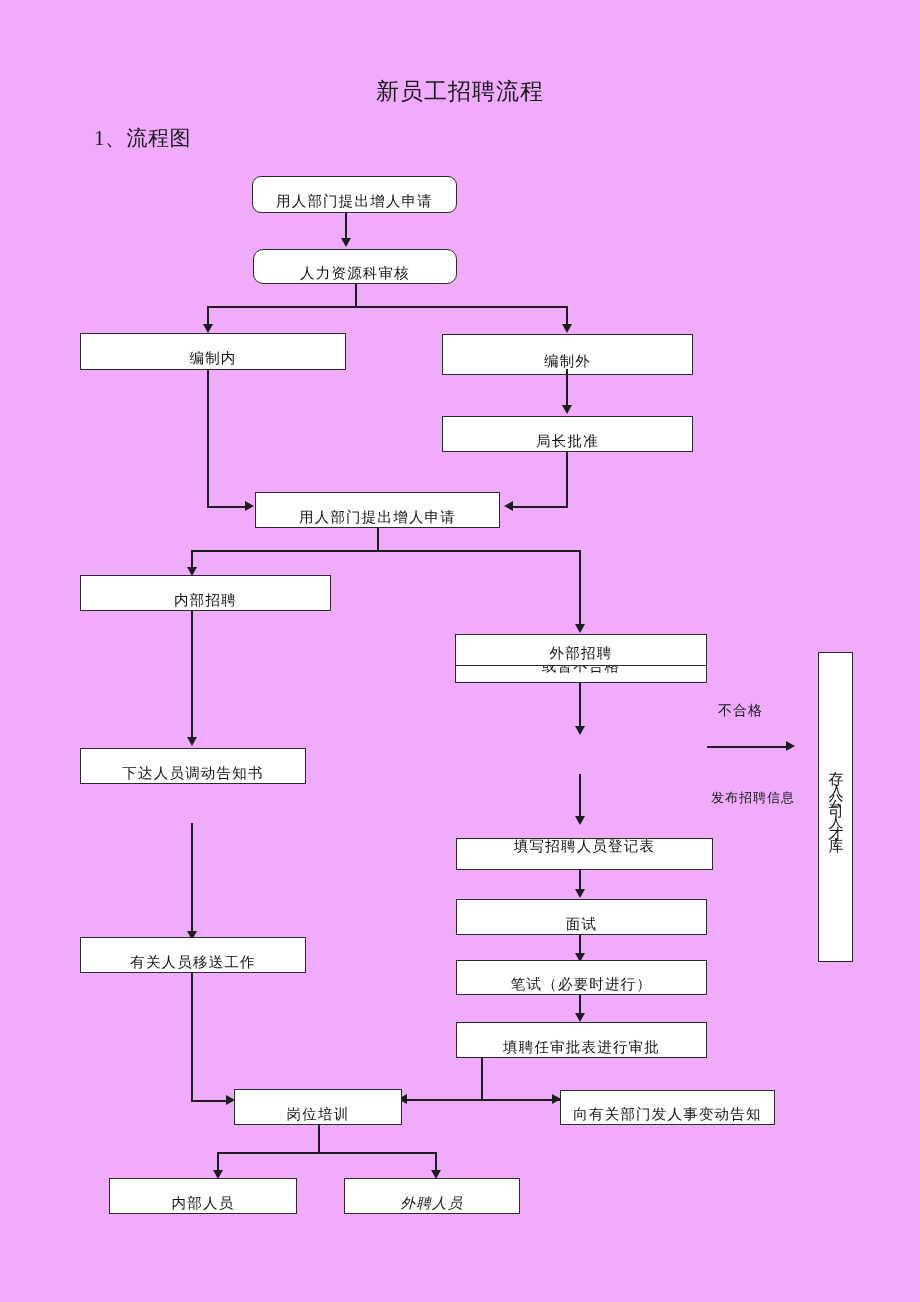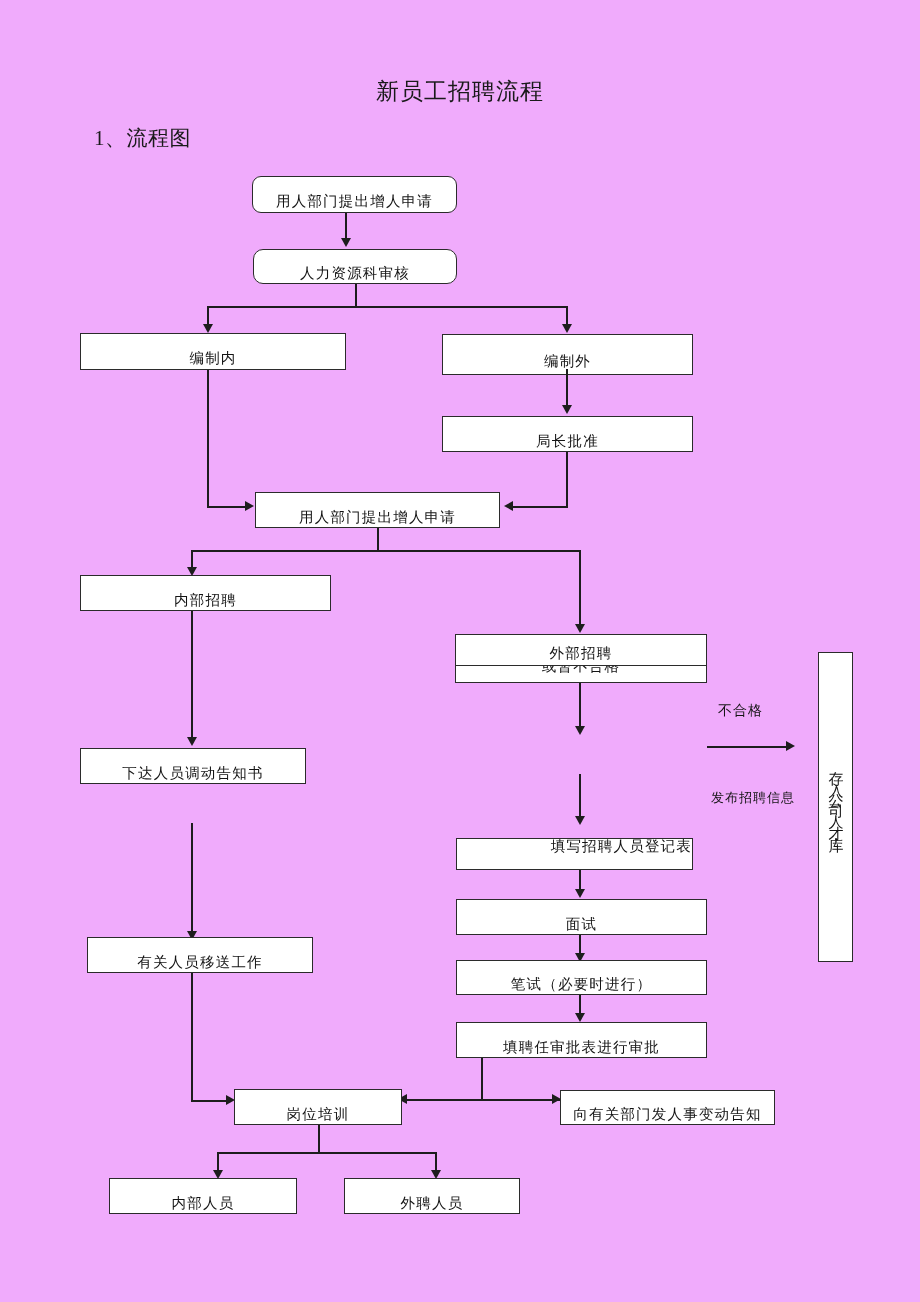--- a/index.html
+++ b/index.html
@@ -179,21 +179,21 @@
 
 
   <div class="hline" style="left:707px; top:746px; width:83px;"></div>
   <div class="arrow right" style="left:786px; top:741px;"></div>
   <div class="edge-label" style="left:718px; top:702px;">不合格</div>
   <div class="edge-label" style="left:711px; top:789px; font-size:13px;">发布招聘信息</div>
 
   <div class="vline" style="left:579px; top:774px; height:44px;"></div>
   <div class="arrow down" style="left:575px; top:816px;"></div>
 
-  <div class="node text-high" style="left:456px; top:838px; width:237px; height:32px;justify-content:flex-end;">
+  <div class="node text-high" style="left:456px; top:838px; width:257px; height:32px;">
     <span>填写招聘人员登记表</span>
   </div>
   <div class="vline" style="left:579px; top:870px; height:21px;"></div>
   <div class="arrow down" style="left:575px; top:889px;"></div>
 
   <div class="node text-low" style="left:456px; top:899px; width:251px; height:36px;">
     <span>面试</span>
   </div>
   <div class="vline" style="left:579px; top:935px; height:21px;"></div>
   <div class="arrow down" style="left:575px; top:953px;"></div>
@@ -210,21 +210,21 @@
 
   <div class="node text-low" style="left:456px; top:1022px; width:251px; height:36px;">
     <span>填聘任审批表进行审批</span>
   </div>
   <div class="vline" style="left:191px; top:611px; height:128px;"></div>
   <div class="arrow down" style="left:187px; top:737px;"></div>
 
   <div class="vline" style="left:191px; top:823px; height:110px;"></div>
   <div class="arrow down" style="left:187px; top:931px;"></div>
 
-  <div class="node text-low" style="left:80px; top:937px; width:226px; height:36px;margin-left:7px;">
+  <div class="node text-low" style="left:80px; top:937px; width:226px; height:36px;">
     <span>有关人员移送工作</span>
   </div>
 
   <div class="vline" style="left:191px; top:973px; height:128px;"></div>
   <div class="hline" style="left:191px; top:1100px; width:36px;"></div>
   <div class="arrow right" style="left:226px; top:1095px;"></div>
 
   <div class="vline" style="left:481px; top:1058px; height:42px;"></div>
   <div class="hline" style="left:404px; top:1099px; width:78px;"></div>
   <div class="arrow left" style="left:398px; top:1094px;"></div>
@@ -244,21 +244,21 @@
   <div class="hline" style="left:217px; top:1152px; width:219px;"></div>
   <div class="vline" style="left:217px; top:1152px; height:21px;"></div>
   <div class="arrow down" style="left:213px; top:1170px;"></div>
   <div class="vline" style="left:435px; top:1152px; height:21px;"></div>
   <div class="arrow down" style="left:431px; top:1170px;"></div>
 
   <div class="node text-low" style="left:109px; top:1178px; width:188px; height:36px;">
     <span>内部人员</span>
   </div>
 
-  <div class="node text-low" style="left:344px; top:1178px; width:176px; height:36px;">
+  <div class="node text-low" style="left:344px; top:1178px; width:176px; height:36px;font-style:italic;">
     <span>外聘人员</span>
   </div>
 
   <div class="node vertical" style="left:818px; top:652px; width:35px; height:310px;">
     <span>存入公司人才库，</span>
   </div>
 
 </div>
 
 </body></html>

